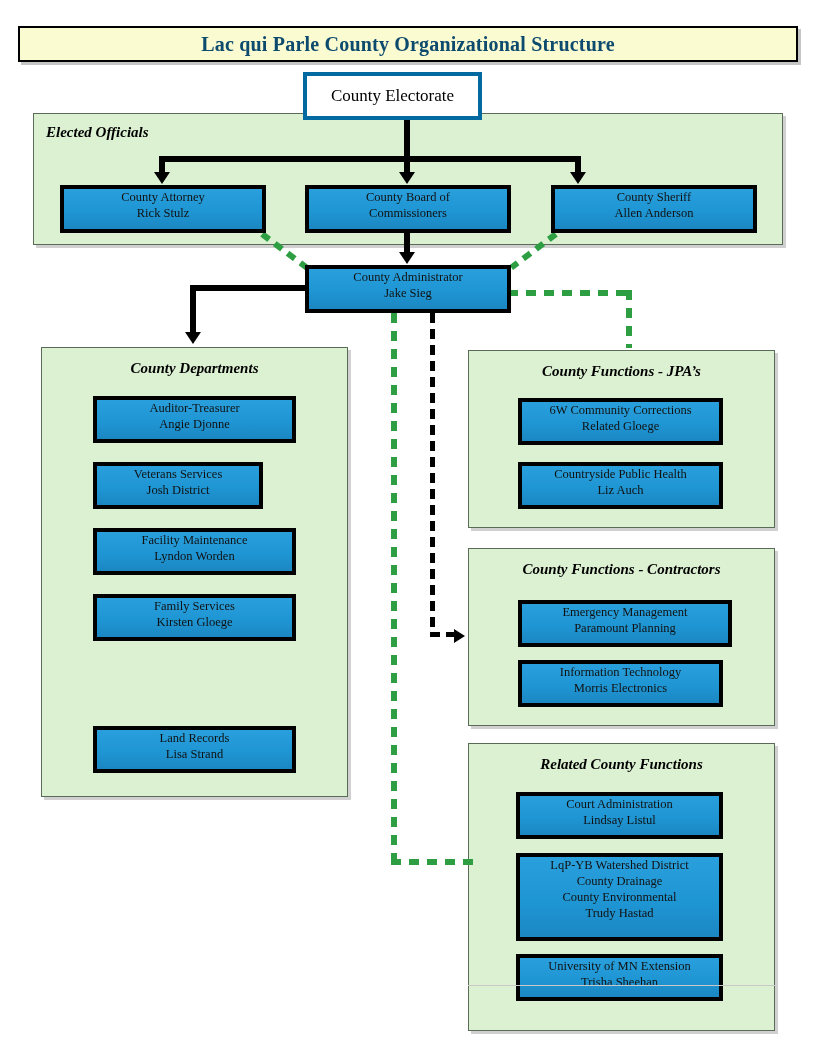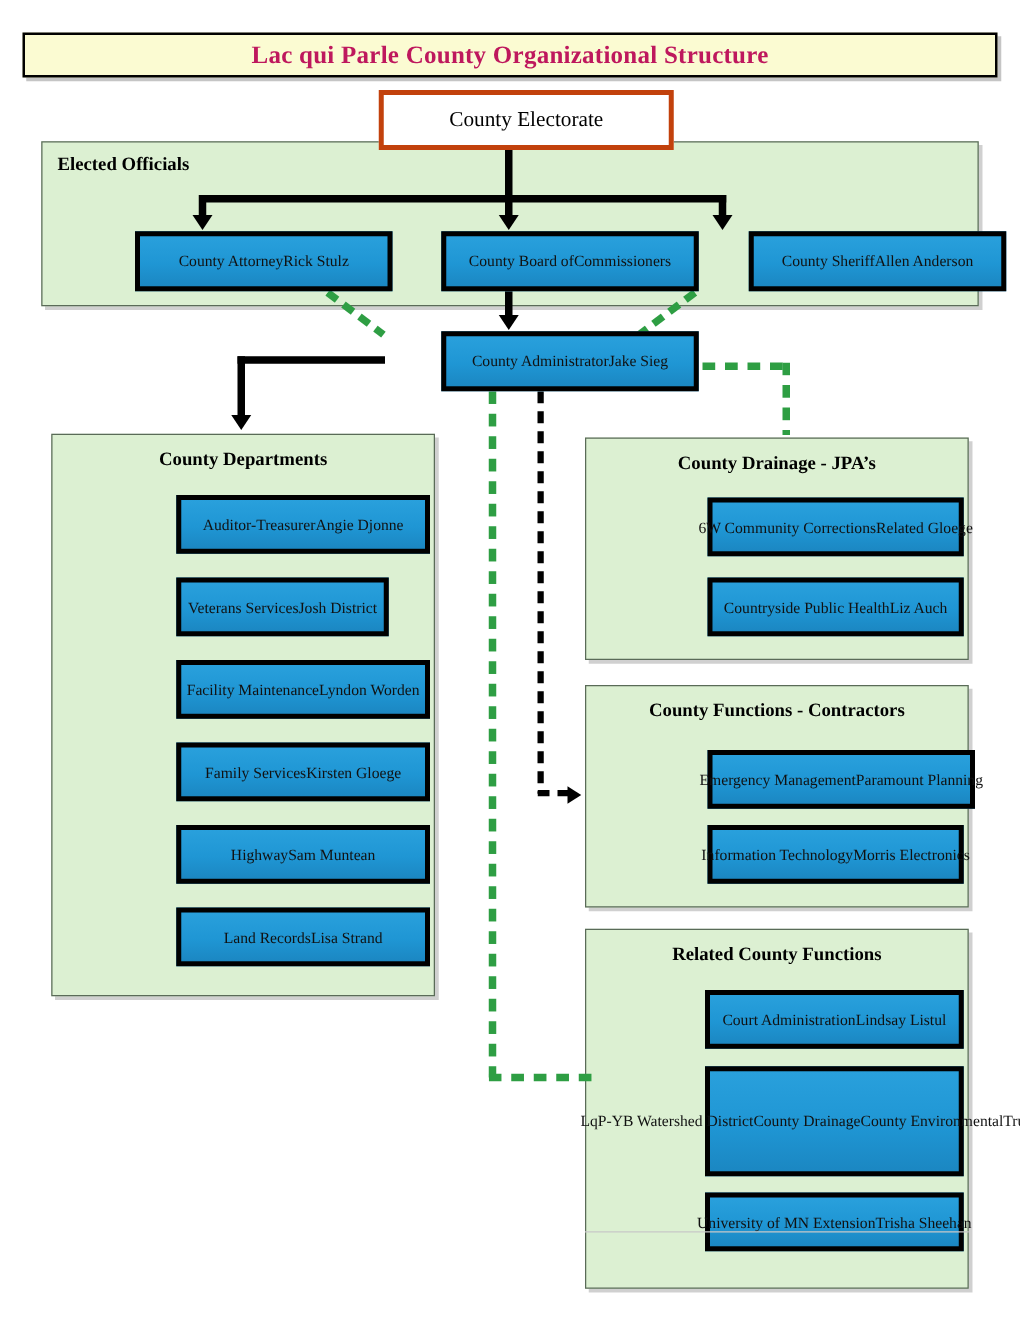--- a/index.html
+++ b/index.html
@@ -6,40 +6,40 @@
   body{width:816px;height:1056px;position:relative;overflow:hidden;
        font-family:"Liberation Serif","DejaVu Serif",serif;}
 
   #canvas{position:absolute;left:0;top:0;width:816px;height:1056px;}
 
   
   .title-banner{position:absolute;left:18px;top:26px;width:780px;height:36px;
     background:#fbfbd2;border:2px solid #000;box-sizing:border-box;
     display:flex;align-items:center;justify-content:center;
     box-shadow:3px 3px 0 rgba(150,150,150,.55);}
-  .title-banner span{font-size:20px;font-weight:bold;color:#be185d;letter-spacing:.2px;}
-
-  
-  .electorate{position:absolute;left:303px;top:72px;width:236px;height:48px;
-    background:#ffffff;border:4px solid #c2410c;box-sizing:border-box;
+  .title-banner span{font-size:20px;font-weight:bold;color:#0c4a6e;letter-spacing:.2px;}
+
+  
+  .electorate{position:absolute;left:303px;top:72px;width:179px;height:48px;
+    background:#ffffff;border:4px solid #0369a1;box-sizing:border-box;
     display:flex;align-items:center;justify-content:center;z-index:6;}
   .electorate span{font-size:17px;color:#000;}
 
   
   .panel{position:absolute;background:#dcf0d2;border:1.5px solid #5a6b58;
-    box-sizing:border-box;box-shadow:3px 3px 0 rgba(150,150,150,.45);z-index:2;}
+    box-sizing:border-box;box-shadow:3px 3px 0 rgba(150,150,150,.45);z-index:2;font-style:italic;}
   .panel-title{position:absolute;left:0;right:0;text-align:center;
     font-size:15px;font-weight:bold;color:#000;}
   .panel-title.left{text-align:left;padding-left:12px;}
 
   
   .node{position:absolute;background:#1f96d4;border:4px solid #000;
-    box-sizing:border-box;display:flex;
-    align-items:center;justify-content:center;z-index:5;
-    background-image:linear-gradient(180deg,#29a0dc 0%,#1f96d4 55%,#1b87c2 100%);margin-left:48px;}
+    box-sizing:border-box;display:flex;flex-direction:column;
+    align-items:center;z-index:5;
+    background-image:linear-gradient(180deg,#29a0dc 0%,#1f96d4 55%,#1b87c2 100%);}
   .node .line{font-size:12.5px;color:#111;line-height:1.28;white-space:nowrap;}
 
   
   .seg{position:absolute;background:#000;z-index:4;}
   .arrow-down{position:absolute;width:0;height:0;
     border-left:8px solid transparent;border-right:8px solid transparent;
     border-top:12px solid #000;z-index:4;}
   .arrow-right{position:absolute;width:0;height:0;
     border-top:7px solid transparent;border-bottom:7px solid transparent;
     border-left:11px solid #000;z-index:4;}
@@ -147,31 +147,27 @@
     <div class="line">Josh District</div>
   </div>
   <div class="node" style="left:93px;top:528px;width:203px;height:47px;">
     <div class="line">Facility Maintenance</div>
     <div class="line">Lyndon Worden</div>
   </div>
   <div class="node" style="left:93px;top:594px;width:203px;height:47px;">
     <div class="line">Family Services</div>
     <div class="line">Kirsten Gloege</div>
   </div>
-  <div class="node" style="left:93px;top:660px;width:203px;height:47px;">
-    <div class="line">Highway</div>
-    <div class="line">Sam Muntean</div>
-  </div>
   <div class="node" style="left:93px;top:726px;width:203px;height:47px;">
     <div class="line">Land Records</div>
     <div class="line">Lisa Strand</div>
   </div>
 
   <div class="panel" style="left:468px;top:350px;width:307px;height:178px;">
-    <div class="panel-title" style="top:12px;">County Drainage - JPA’s</div>
+    <div class="panel-title" style="top:12px;">County Functions - JPA’s</div>
   </div>
 
   <div class="node" style="left:518px;top:398px;width:205px;height:47px;">
     <div class="line">6W Community Corrections</div>
     <div class="line">Related Gloege</div>
   </div>
   <div class="node" style="left:518px;top:462px;width:205px;height:47px;">
     <div class="line">Countryside Public Health</div>
     <div class="line">Liz Auch</div>
   </div>

